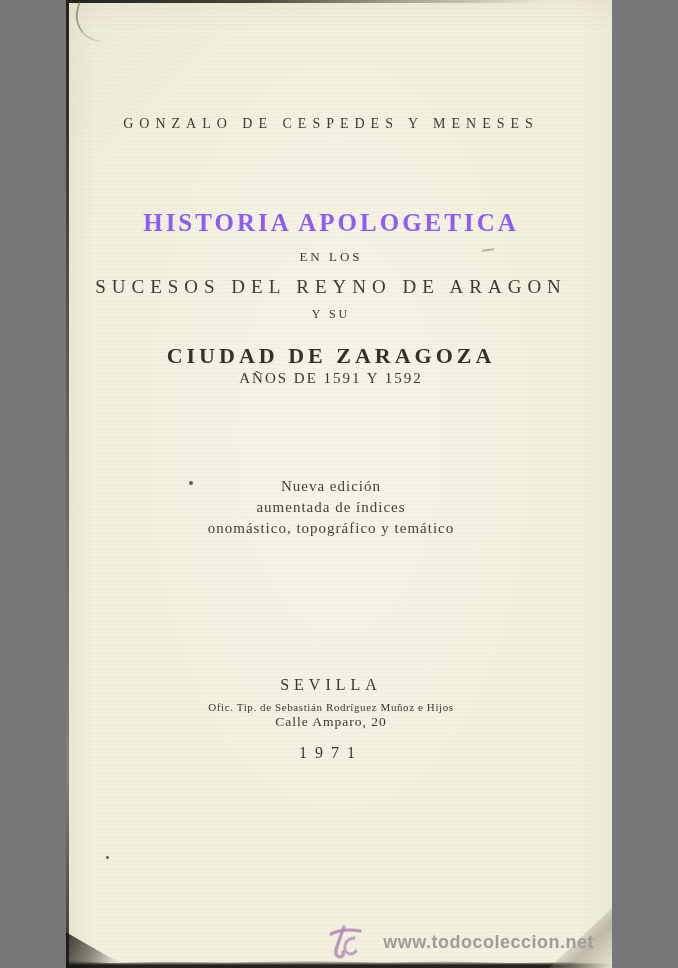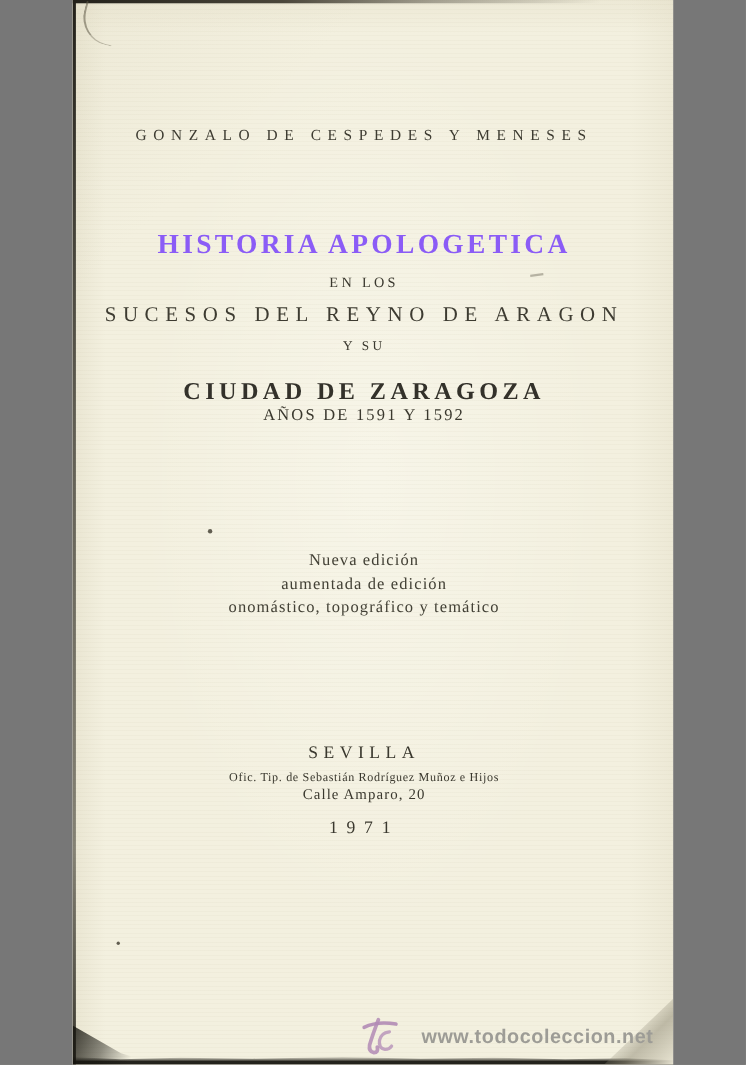--- a/index.html
+++ b/index.html
@@ -48,21 +48,21 @@
 
   
   .col{position:absolute;left:0;right:16px;text-align:center;}
   .author{top:116px;font-size:14px;letter-spacing:6px;color:#3d3b31;}
   .title-main{top:209px;font-size:25px;font-weight:bold;letter-spacing:3px;color:#8b5cf6;}
   .title-enlos{top:249px;font-size:13px;letter-spacing:3px;}
   .title-sucesos{top:276px;font-size:19px;letter-spacing:6px;color:#3d3b31;text-align:center;}
   .title-ysu{top:307px;font-size:12px;letter-spacing:3px;}
   .title-ciudad{top:328px;font-size:22px;font-weight:bold;letter-spacing:4px;color:#33312a;margin-top:15px;}
   .title-anos{top:370px;font-size:15px;letter-spacing:2px;}
-  .edition{top:500px;font-size:15px;line-height:21px;letter-spacing:1px;color:#434136;}
+  .edition{top:476px;font-size:15px;line-height:21px;letter-spacing:1px;color:#434136;}
   .imp-city{top:676px;font-size:16px;letter-spacing:5px;}
   .imp-printer{top:701px;font-size:11px;letter-spacing:0.6px;}
   .imp-address{top:714px;font-size:13.5px;letter-spacing:1px;}
   .imp-year{top:744px;font-size:16px;letter-spacing:8px;}
 
   
   .watermark{position:absolute;right:18px;bottom:8px;display:flex;align-items:center;gap:20px;}
   .wm-logo{width:36px;height:36px;flex:0 0 auto;}
   .wm-text{font-family:"Liberation Sans","DejaVu Sans",sans-serif;font-size:18px;font-weight:bold;
     color:#9d9c96;letter-spacing:0.5px;}
@@ -88,21 +88,21 @@
 
   <div class="col title-main">HISTORIA APOLOGETICA</div>
   <div class="col title-enlos">EN LOS</div>
   <div class="col title-sucesos">SUCESOS DEL REYNO DE ARAGON</div>
   <div class="col title-ysu">Y SU</div>
   <div class="col title-ciudad">CIUDAD DE ZARAGOZA</div>
   <div class="col title-anos">AÑOS DE 1591 Y 1592</div>
 
   <div class="col edition">
     <div>Nueva edición</div>
-    <div>aumentada de edición</div>
+    <div>aumentada de índices</div>
     <div>onomástico, topográfico y temático</div>
   </div>
 
   <div class="col imp-city">SEVILLA</div>
   <div class="col imp-printer">Ofic. Tip. de Sebastián Rodríguez Muñoz e Hijos</div>
   <div class="col imp-address">Calle Amparo, 20</div>
   <div class="col imp-year">1971</div>
 
   <div class="watermark">
     <svg class="wm-logo" viewBox="0 0 36 36">

